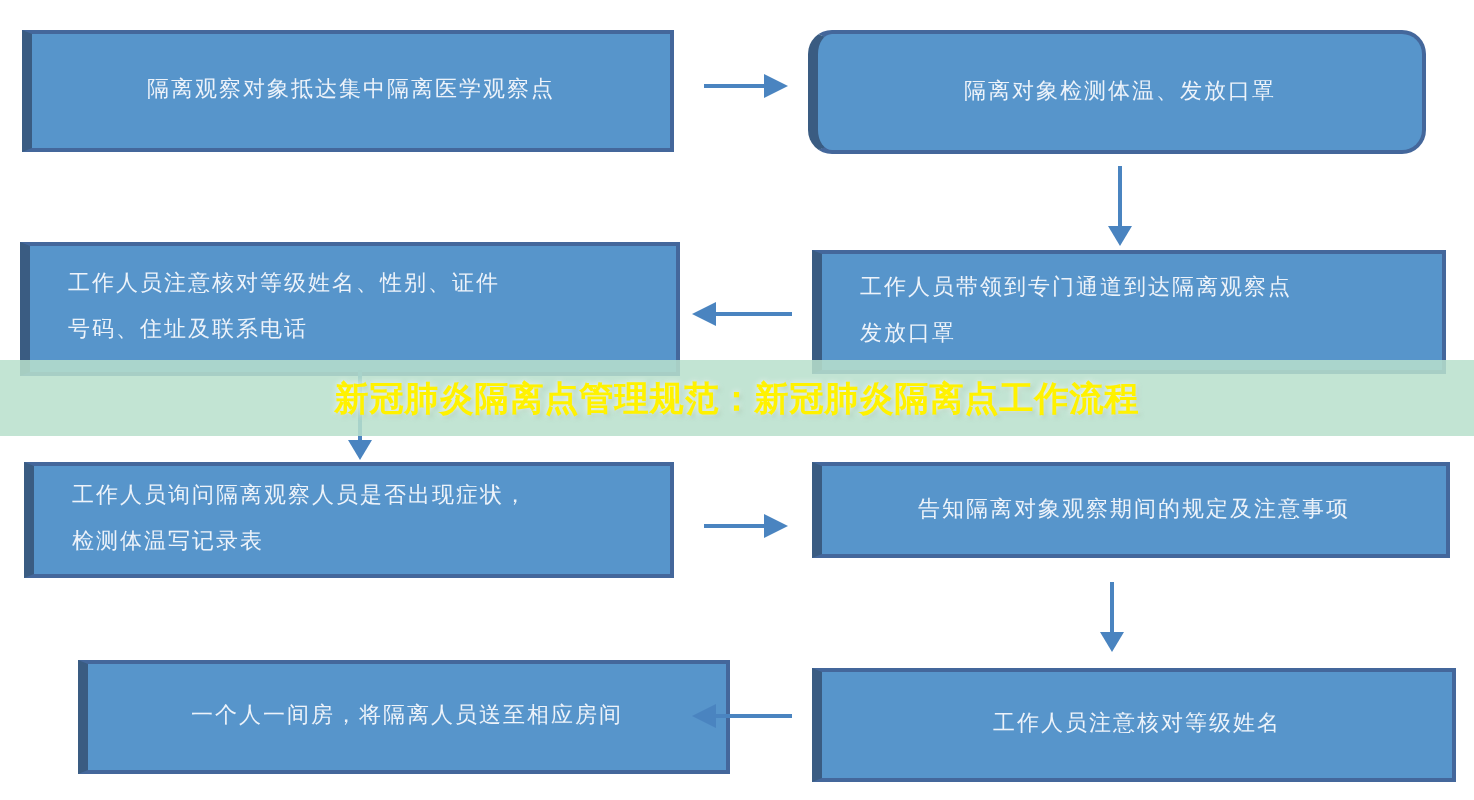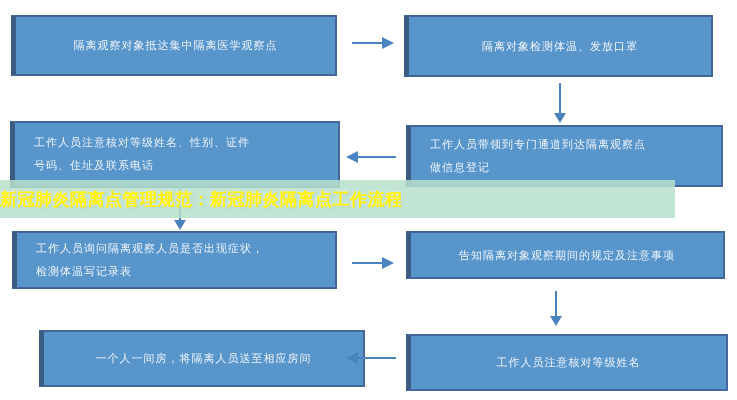--- a/index.html
+++ b/index.html
@@ -15,38 +15,38 @@
     color:#edf3fa;
     font-size:11px; letter-spacing:1px;
     display:flex; flex-direction:column; justify-content:center;
     z-index:1;
   }
   .box .line { line-height:23px; }
   .box.center { align-items:center; text-align:center; padding:0 6px; }
   .box.leftalign { padding-left:19px; padding-right:8px; }
 
   .b1 { left:11px;  top:15px;  width:326px; height:61px; }
-  .b2 { left:404px; top:15px;  width:309px; height:62px; }
+  .b2 { left:404px; top:15px;  width:309px; height:62px;border-radius:12px; }
   .b3 { left:10px;  top:121px; width:330px; height:67px;font-family:Liberation Mono, monospace; }
   .b4 { left:406px; top:125px; width:317px; height:62px; }
   .b5 { left:12px;  top:231px; width:325px; height:58px; }
   .b6 { left:406px; top:231px; width:319px; height:48px; }
   .b7 { left:11px;  top:330px; width:326px; height:57px;margin-left:28px; }
   .b8 { left:406px; top:334px; width:322px; height:57px; }
 
   #arrow-layer {
     position:absolute; left:0; top:0; width:737px; height:400px;
     z-index:3; pointer-events:none;
   }
 
   #banner {
-    position:absolute; left:0; top:180px; width:675px; height:38px;
+    position:absolute; left:0; top:180px; width:737px; height:38px;
     background:rgba(184,223,204,0.86);
     z-index:5;
-    display:flex; align-items:center; justify-content:flex-start;
+    display:flex; align-items:center; justify-content:center;
   }
   #banner .banner-text {
     font-family:"Liberation Sans","DejaVu Sans",sans-serif;
     font-weight:bold; font-size:17px; letter-spacing:0.5px;
     color:#fff200;
     text-shadow:0 0 3px rgba(255,255,255,0.95), 1px 1px 2px rgba(140,180,150,0.6);
     white-space:nowrap;
   }
 </style>
 </head>
@@ -60,21 +60,21 @@
   <div class="box b2 center">
     <div class="line">隔离对象检测体温、发放口罩</div>
   </div>
 
   <div class="box b3 leftalign">
     <div class="line">工作人员注意核对等级姓名、性别、证件</div>
     <div class="line">号码、住址及联系电话</div>
   </div>
   <div class="box b4 leftalign">
     <div class="line">工作人员带领到专门通道到达隔离观察点</div>
-    <div class="line">做信息登记</div>
+    <div class="line">发放口罩</div>
   </div>
 
   <div class="box b5 leftalign">
     <div class="line">工作人员询问隔离观察人员是否出现症状，</div>
     <div class="line">检测体温写记录表</div>
   </div>
   <div class="box b6 center">
     <div class="line">告知隔离对象观察期间的规定及注意事项</div>
   </div>
 

